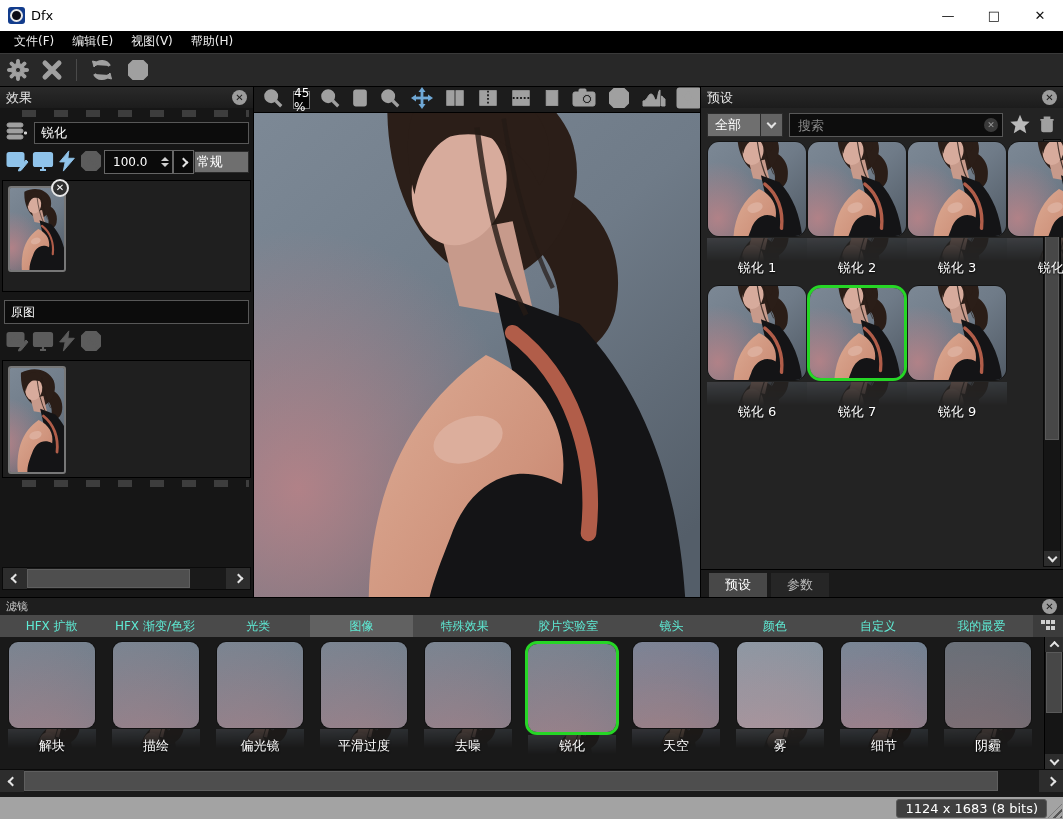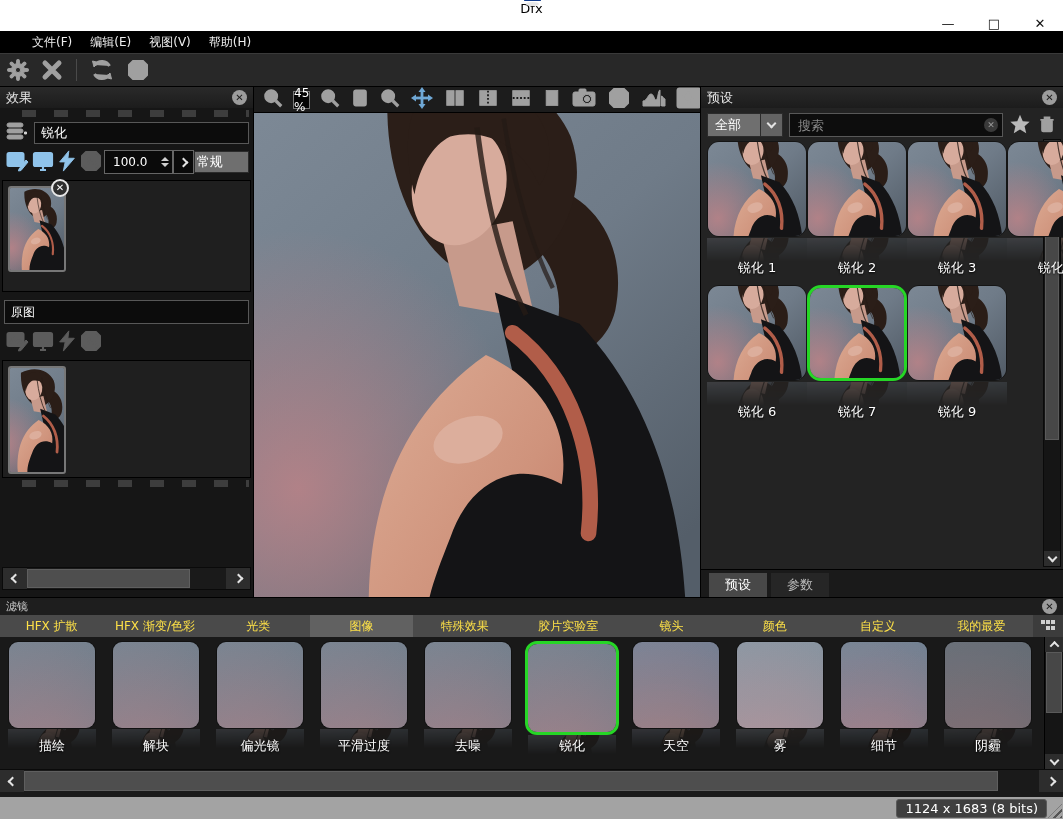--- a/index.html
+++ b/index.html
@@ -1,31 +1,31 @@
 <!DOCTYPE html>
 <html><head>
 <meta charset="utf-8">
 <style>
   * { margin:0; padding:0; box-sizing:border-box; }
   html,body { width:1063px; height:819px; overflow:hidden; background:#000;
     font-family:"DejaVu Sans","Liberation Sans",sans-serif; font-size:12px; color:#ddd; }
   .app { position:relative; width:1063px; height:819px; background:#1d1d1d; }
 
   
-  .titlebar { height:31px; background:#fff; color:#000; display:flex; align-items:center;flex-direction:column; }
+  .titlebar { height:31px; background:#fff; color:#000; display:flex; align-items:center; }
   .appicon { width:17px; height:17px; margin:0 6px 0 8px; border-radius:3px; background:#123c8c;
     position:relative; }
   .appicon::after { content:""; position:absolute; inset:2px; border-radius:50%;
     background:#0a0a14; border:2px solid #e8e8e8; }
   .title-text { font-size:13px; }
   .win-controls { margin-left:auto; display:flex; height:100%; }
   .win-btn { width:46px; height:100%; display:flex; align-items:center; justify-content:center;
     font-size:13px; color:#111; }
   
-  .menubar { height:22px; background:#000; display:flex; align-items:center; padding-left:24px; gap:2px; }
+  .menubar { height:22px; background:#000; display:flex; padding-left:6px; gap:2px; }
   .menu-item { padding:2px 8px; color:#eee; font-size:12px; }
   
   .toolbar { height:33px; background:#282828; border-top:1px solid #3a3a3a; display:flex;
     align-items:center; padding-left:6px; gap:10px; }
   .tool-sep { width:1px; height:22px; background:#4a4a4a; margin:0 2px; }
   .tb-icon { display:flex; align-items:center; justify-content:center; }
 
   
   .main { display:flex; height:511px; border-top:1px solid #000; }
   .left-panel { width:254px; background:#161616; border-right:1px solid #000; position:relative; }
@@ -120,21 +120,21 @@
     border-top:1px solid #000; display:flex; align-items:flex-start; padding:3px 0 0 8px; gap:4px; }
   .ptab { padding:3px 16px; font-size:13px; background:#262626; color:#bbb; }
   .ptab.active { background:#484848; color:#fff; }
 
   
   .filters-panel { height:200px; background:#1a1a1a; border-top:1px solid #000; position:relative; }
   .fp-header { height:17px; display:flex; align-items:center; padding:0 6px; font-size:11px;
     color:#cfcfcf; background:#1e1e1e; }
   .fp-tabs { height:22px; background:#4a4a4a; display:flex; align-items:stretch; }
   .ftab { flex:1; display:flex; align-items:center; justify-content:center; font-size:12px;
-    color:#fde047; }
+    color:#5eead4; }
   .ftab.active { background:#616161; }
   .fp-grid-icon { width:30px; background:#3c3c3c; display:flex; align-items:center; justify-content:center; }
   .filter-strip { position:absolute; top:39px; left:0; right:20px; height:132px; display:flex; background:#191919; }
   .fcell { width:104px; position:relative; display:flex; flex-direction:column; align-items:center; padding-top:4px; }
   .fthumb { width:88px; height:88px; border-radius:10px; overflow:hidden; border:1px solid #111;
     position:relative; z-index:2; }
   .fcell.selected .fthumb { border:3px solid #26d626; border-radius:12px; width:94px; height:94px; }
   .frefl { width:88px; height:26px; overflow:hidden; transform:scaleY(-1); opacity:.3;
     -webkit-mask-image:linear-gradient(to bottom, transparent 25%, rgba(0,0,0,.8));
     mask-image:linear-gradient(to bottom, transparent 25%, rgba(0,0,0,.8)); }
@@ -705,32 +705,32 @@
     <div class="filter-strip">
       <div class="fcell">
         <div class="fthumb"><svg>
               <use href="#portrait"></use>
             </svg></div>
         <div class="frefl">
             <svg>
               <use href="#portrait"></use>
             </svg>
           </div>
+        <div class="flabel">解块</div>
+      </div>
+      <div class="fcell">
+        <div class="fthumb"><svg>
+              <use href="#portrait"></use>
+            </svg></div>
+        <div class="frefl">
+            <svg>
+              <use href="#portrait"></use>
+            </svg>
+          </div>
         <div class="flabel">描绘</div>
-      </div>
-      <div class="fcell">
-        <div class="fthumb"><svg>
-              <use href="#portrait"></use>
-            </svg></div>
-        <div class="frefl">
-            <svg>
-              <use href="#portrait"></use>
-            </svg>
-          </div>
-        <div class="flabel">解块</div>
       </div>
       <div class="fcell">
         <div class="fthumb"><svg>
               <use href="#portrait"></use>
             </svg></div>
         <div class="frefl">
             <svg>
               <use href="#portrait"></use>
             </svg>
           </div>

